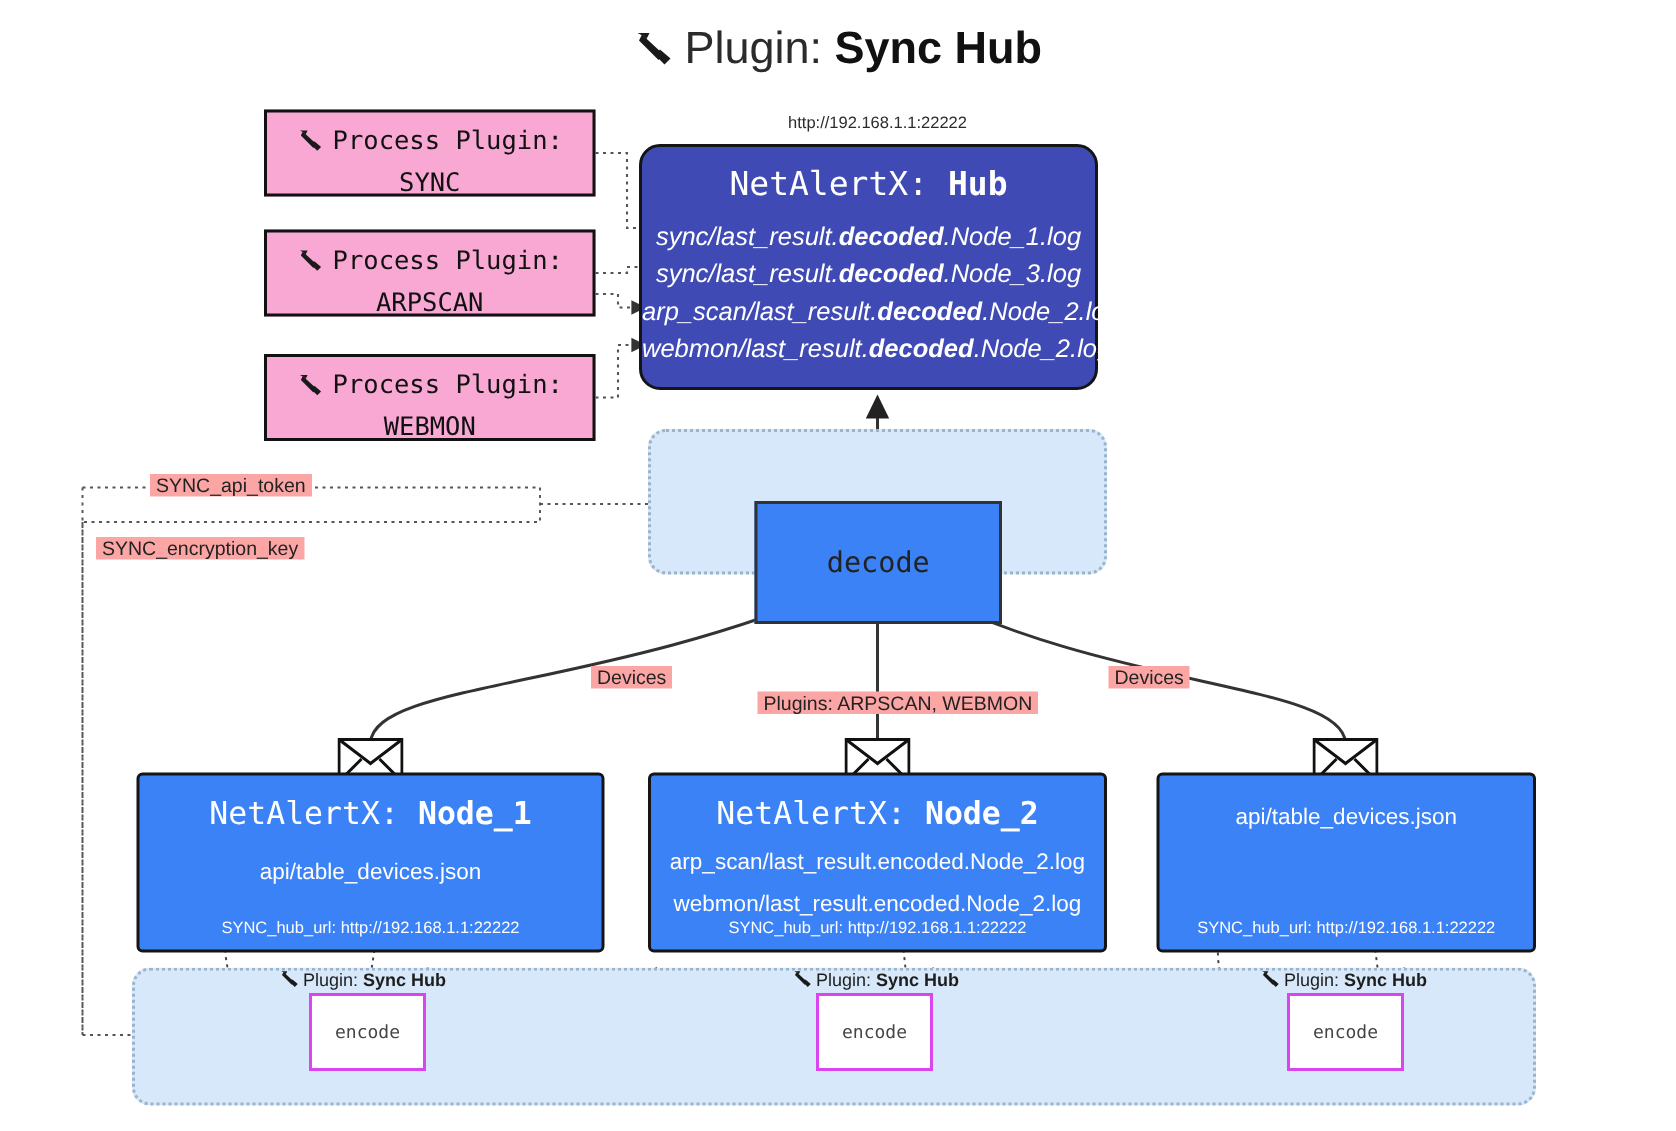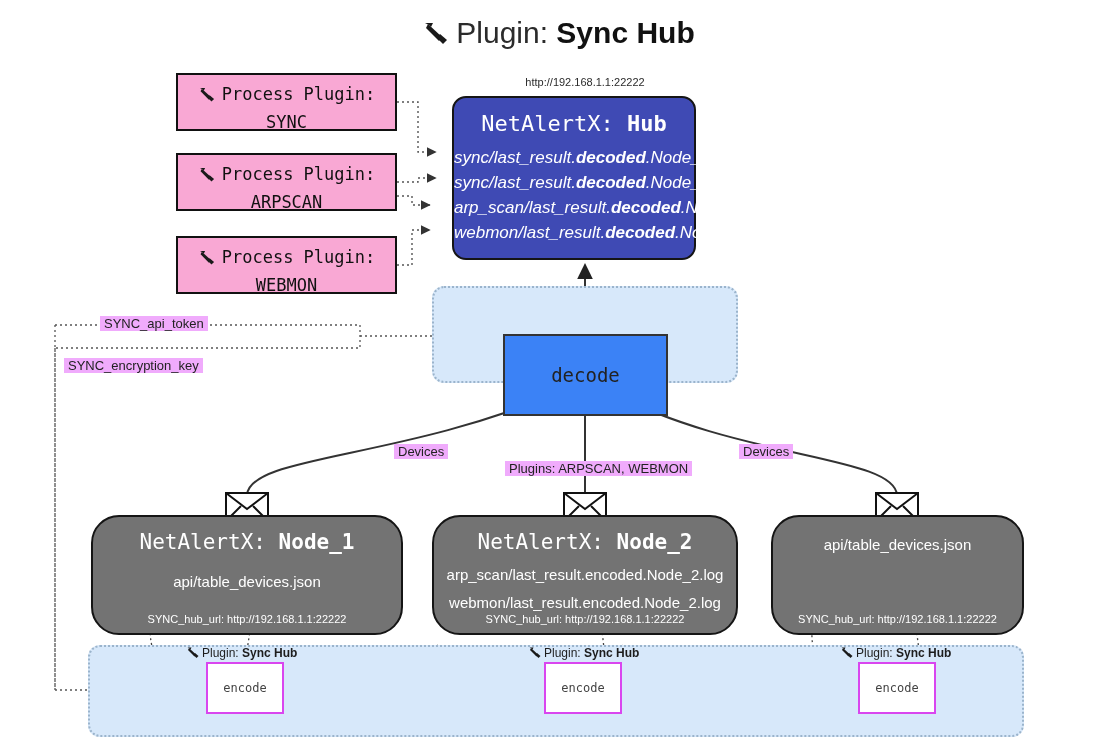--- a/index.html
+++ b/index.html
@@ -16,62 +16,62 @@
 
   
   .pbox{position:absolute;background:#f9a8d4;border:2px solid #111;
         font-family:"DejaVu Sans Mono","Liberation Mono",monospace;
         font-size:17px;line-height:25px;text-align:center;color:#111;
         box-sizing:border-box;padding-top:7px;}
   .pbox .l1{white-space:nowrap;}
   .pbox .l2{white-space:nowrap;}
 
   
-  .hub{position:absolute;left:452px;top:96px;width:244px;height:164px;
+  .hub{position:absolute;left:426px;top:96px;width:306px;height:164px;
        background:#3f4ab4;border:2px solid #151515;border-radius:14px;
        box-sizing:border-box;color:#fff;}
   .hub .hname{font-family:"DejaVu Sans Mono","Liberation Mono",monospace;
         font-size:22px;text-align:center;margin-top:13px;}
   .hub .hname b{font-weight:bold;}
   .hub .logs{margin-top:9px;}
   .hub .logline{font-size:17px;line-height:25px;text-align:center;white-space:nowrap;font-style:italic;}
   .hub .logline b{font-weight:bold;color:#fff;}
   .huburl{position:absolute;left:432px;top:76px;width:306px;text-align:center;
           font-size:11px;font-weight:normal;color:#2b2b2b;}
 
   
   .decwrap{position:absolute;left:432px;top:286px;width:306px;height:97px;
            background:#d7e8fa;border:2px dotted #9bb4cc;border-radius:12px;box-sizing:border-box;}
   .decbox{position:absolute;left:503px;top:294px;width:165px;height:82px;
           background:#3b82f6;border:2px solid #333;box-sizing:border-box;
           font-family:"DejaVu Sans Mono","Liberation Mono",monospace;font-size:19px;
           display:flex;align-items:center;justify-content:center;color:#222;margin-top:40px;}
 
   
-  .node{position:absolute;background:#737373;border:2px solid #151515;
-        border-radius:28px;box-sizing:border-box;color:#fff;}
+  .node{position:absolute;background:#3b82f6;border:2px solid #151515;
+        border-radius:4px;box-sizing:border-box;color:#fff;}
   .node .nname{font-family:"DejaVu Sans Mono","Liberation Mono",monospace;
         font-size:21px;text-align:center;margin-top:13px;white-space:nowrap;}
   .node .nname b{font-weight:bold;}
   .node .nline{font-size:15px;text-align:center;line-height:28px;white-space:nowrap;}
   .node .nurl{position:absolute;left:0;bottom:8px;width:100%;text-align:center;
         font-size:11px;font-weight:normal;}
 
   
   .encwrap{position:absolute;left:88px;top:645px;width:936px;height:92px;
            background:#d7e8fa;border:2px dotted #9bb4cc;border-radius:12px;box-sizing:border-box;}
   .encbox{position:absolute;width:78px;height:52px;background:#fff;border:2px solid #d946ef;
           box-sizing:border-box;display:flex;align-items:center;justify-content:center;
           font-family:"DejaVu Sans Mono","Liberation Mono",monospace;font-size:12px;color:#444;}
   .enclabel{position:absolute;font-size:12px;color:#1d1d1d;white-space:nowrap;}
   .enclabel b{font-weight:bold;}
   .enclabel .plug{margin-right:2px;vertical-align:-2px;}
 
   
-  .elabel{position:absolute;font-size:13px;color:#222;background:#f0abfc;padding:0 4px;white-space:nowrap;}
+  .elabel{position:absolute;font-size:13px;color:#222;background:#fca5a5;padding:0 4px;white-space:nowrap;}
   .envicon{position:absolute;}
 </style>
 </head>
 <body>
 
 <div class="canvas">
 
   <svg class="edges" viewBox="0 0 1117 754">
     <defs>
       <marker id="ah" markerWidth="9" markerHeight="9" refX="7" refY="4.5" orient="auto">

